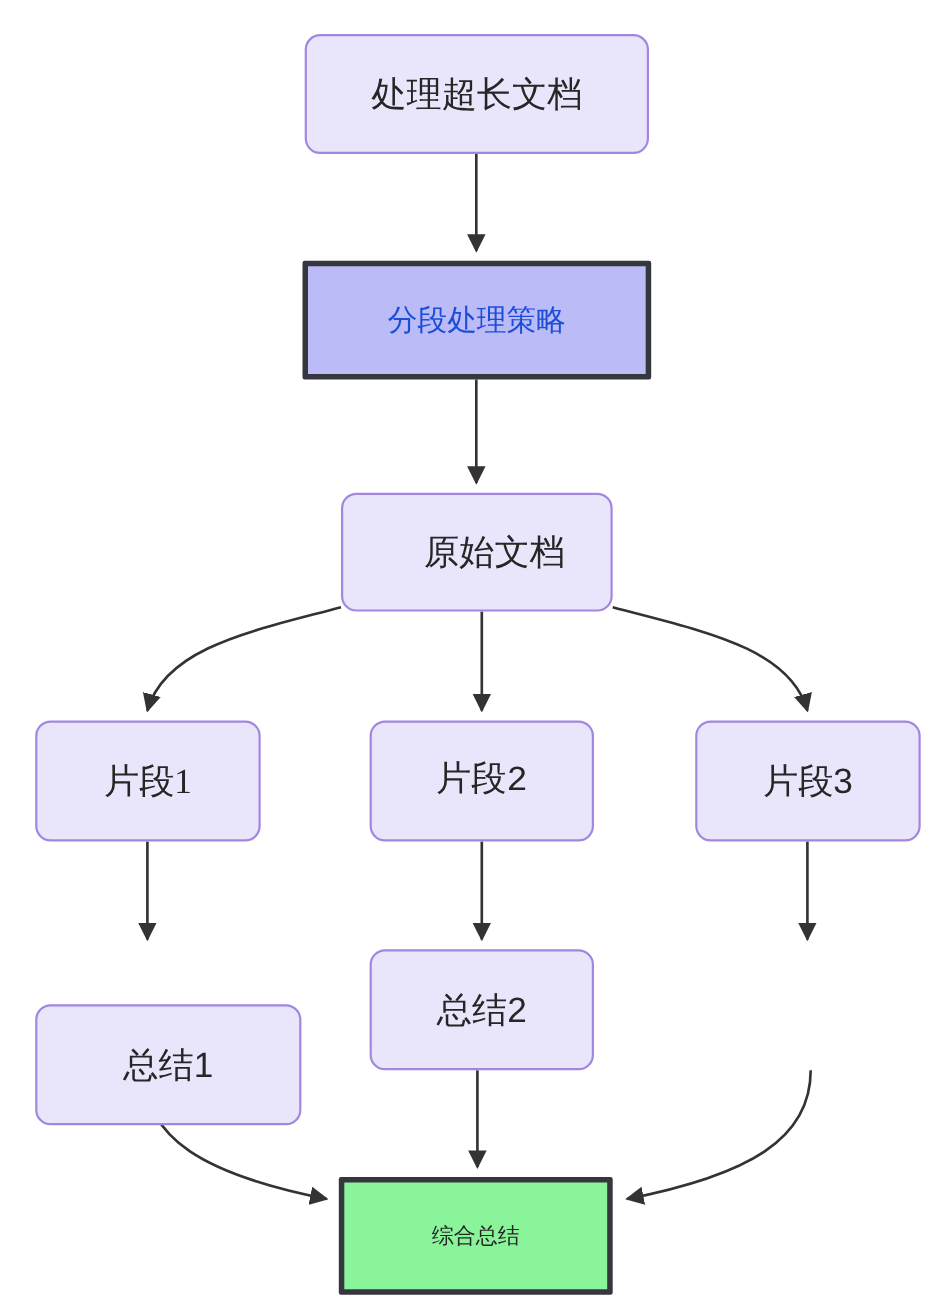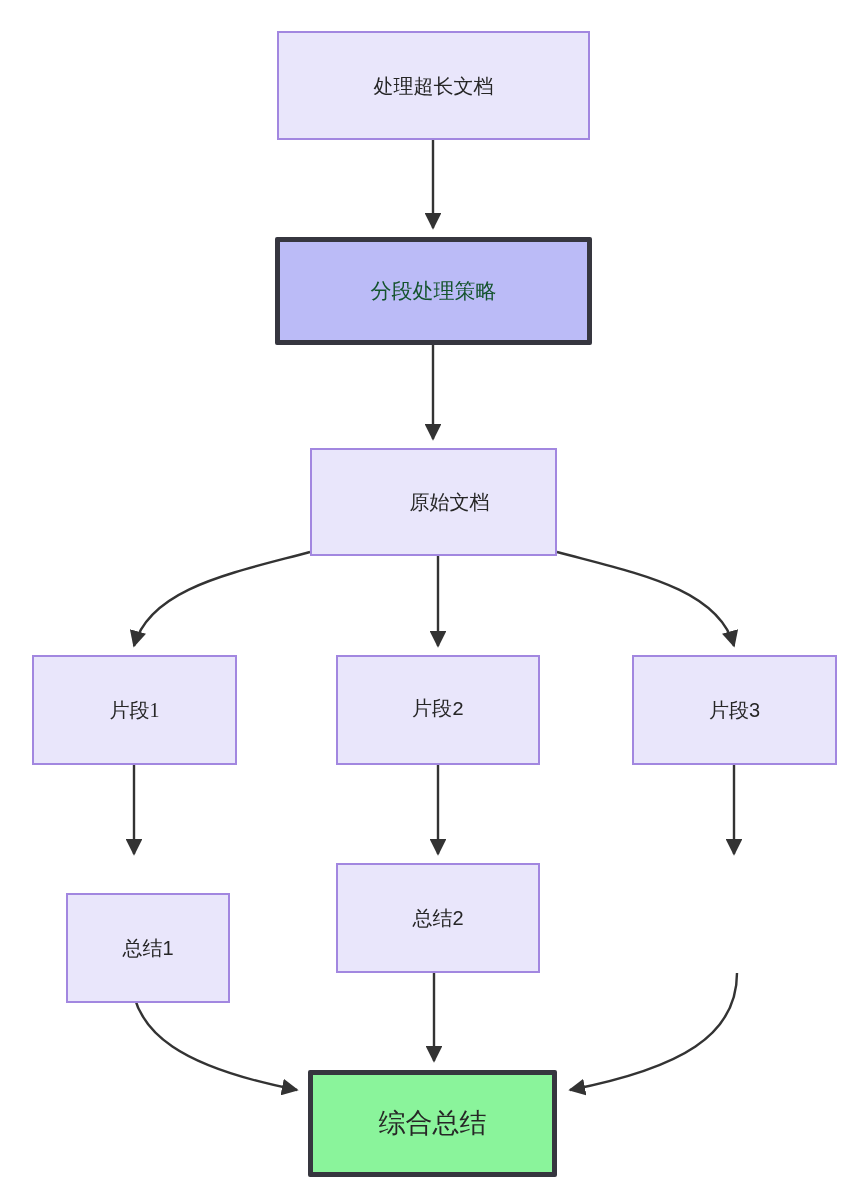--- a/index.html
+++ b/index.html
@@ -38,39 +38,39 @@
     line-height: 1.2;
   }
   .node .node-label {
     display: block;
     white-space: nowrap;
   }
   
   .node.style-light {
     background: #e9e6fb;
     border: 2px solid #a287e0;
-    border-radius: 0;
+    border-radius: 14px;
     color: #262626;
-    font-size: 20px;
+    font-size: 32px;
   }
   
   .node.style-accent {
     background: #bbbbf7;
     border: 5px solid #36363f;
     border-radius: 2px;
-    color: #14532d;
-    font-size: 21px;
+    color: #1d4ed8;
+    font-size: 27px;
   }
   
   .node.style-success {
     background: #8af49b;
     border: 5px solid #36363f;
     border-radius: 2px;
     color: #262626;
-    font-size: 27px;
+    font-size: 20px;
   }
 </style>
 </head>
 <body>
 
 <div id="diagram-root">
 
   <svg id="edge-layer" viewBox="0 0 852 1196" width="852" height="1196" aria-hidden="true">
     <defs>
       <marker id="arrowhead" viewBox="0 0 10 10" refX="9" refY="5" markerWidth="7" markerHeight="7" orient="auto-start-reverse" markerUnits="strokeWidth">
@@ -118,21 +118,21 @@
   </div>
 
   <div class="node style-light" style="left:336px; top:655px; width:204px; height:110px;font-family:Liberation Mono, monospace;">
     <span class="node-label">片段2</span>
   </div>
 
   <div class="node style-light" style="left:632px; top:655px; width:205px; height:110px;">
     <span class="node-label">片段3</span>
   </div>
 
-  <div class="node style-light" style="left:32px; top:893px; width:164px; height:110px;margin-left:34px;">
+  <div class="node style-light" style="left:32px; top:913px; width:242px; height:110px;">
     <span class="node-label">总结1</span>
   </div>
 
   <div class="node style-light" style="left:336px; top:863px; width:204px; height:110px;">
     <span class="node-label">总结2</span>
   </div>
 
 
   <div class="node style-success" style="left:308px; top:1070px; width:249px; height:107px;">
     <span class="node-label">综合总结</span>

